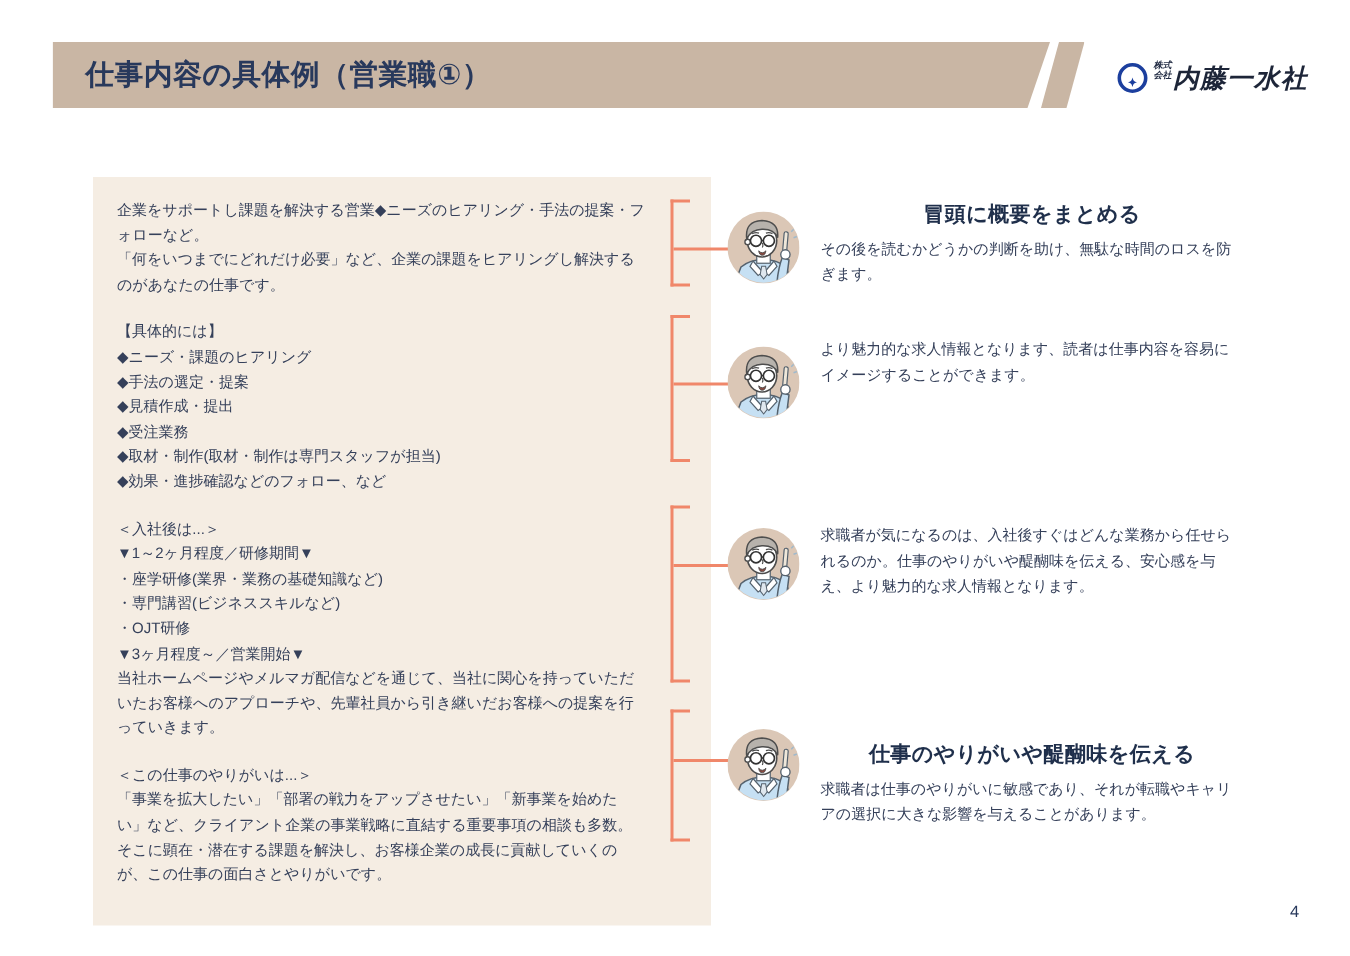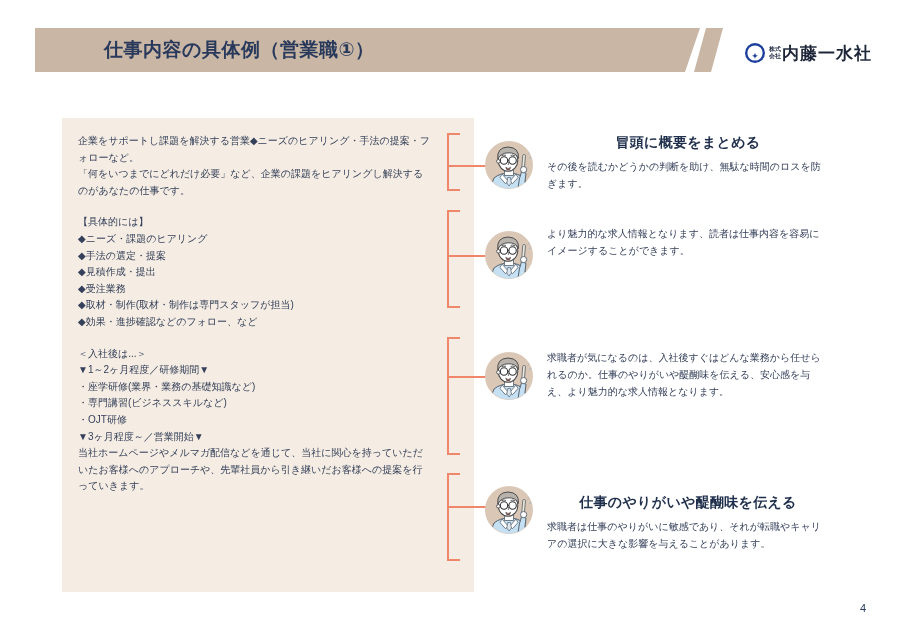--- a/index.html
+++ b/index.html
@@ -15,34 +15,34 @@
   body{
     width:900px;height:637px;position:relative;overflow:hidden;
     font-family:"Liberation Sans","DejaVu Sans",sans-serif;
     color:var(--text);
   }
   
   .titlebar{
     position:absolute;left:35px;top:28px;width:665px;height:44px;
     background:var(--tan);
     clip-path:polygon(0 0,100% 0,calc(100% - 15px) 100%,0 100%);
-    display:flex;align-items:center;padding-left:47px;
+    display:flex;align-items:center;
   }
   .titlebar h1{
     font-size:19px;font-weight:bold;color:var(--navy);
     padding-left:22px;letter-spacing:.5px;
   }
   .titlebar-stripe{
     position:absolute;left:694px;top:28px;width:29px;height:44px;
     background:var(--tan);
     clip-path:polygon(12px 0,29px 0,17px 100%,0 100%);
   }
   .logo{
     position:absolute;left:744px;top:41px;height:24px;
-    display:flex;align-items:center;
+    display:flex;font-style:italic;
   }
   .logo-mark{width:22px;height:22px;flex:0 0 auto;}
   .logo-prefix{
     font-size:6px;line-height:7px;color:#222c44;font-weight:bold;
     width:13px;margin-left:3px;word-break:break-all;
   }
   .logo-name{
     font-size:17px;font-weight:bold;color:#1d2538;letter-spacing:1px;
   }
   
@@ -150,20 +150,22 @@
 ◆受注業務
 ◆取材・制作(取材・制作は専門スタッフが担当)
 ◆効果・進捗確認などのフォロー、など</p>
     <p>＜入社後は...＞
 ▼1～2ヶ月程度／研修期間▼
 ・座学研修(業界・業務の基礎知識など)
 ・専門講習(ビジネススキルなど)
 ・OJT研修
 ▼3ヶ月程度～／営業開始▼
 当社ホームページやメルマガ配信などを通じて、当社に関心を持っていただいたお客様へのアプローチや、先輩社員から引き継いだお客様への提案を行っていきます。</p>
+    <p>＜この仕事のやりがいは...＞
+「事業を拡大したい」「部署の戦力をアップさせたい」「新事業を始めたい」など、クライアント企業の事業戦略に直結する重要事項の相談も多数。そこに顕在・潜在する課題を解決し、お客様企業の成長に貢献していくのが、この仕事の面白さとやりがいです。</p>
   </section>
 
   <section class="tips-area">
 
     <div class="tip tip1">
       <div class="bracket"></div>
       <div class="connector"></div>
       <svg class="avatar">
           <use href="#avatar-man"></use>
         </svg>

